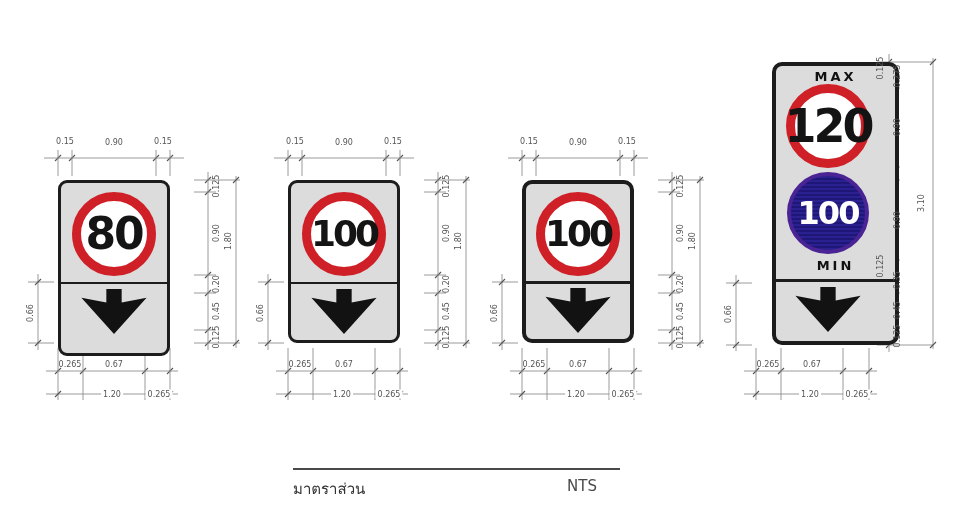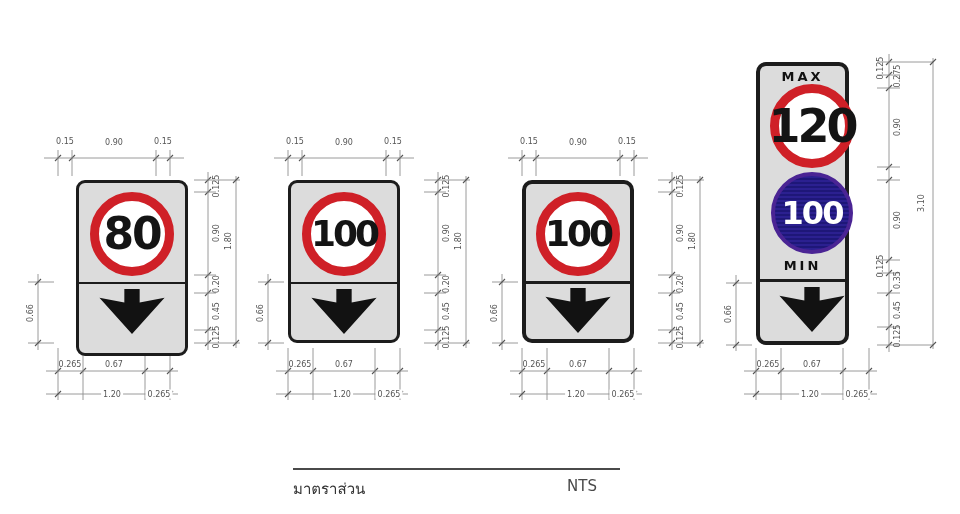--- a/index.html
+++ b/index.html
@@ -212,21 +212,21 @@
       <line x1="843" y1="348" x2="843" y2="400"></line>
       <line x1="840" y1="374" x2="846" y2="368" class="tick"></line>
       <line x1="869" y1="348" x2="869" y2="400"></line>
       <line x1="866" y1="374" x2="872" y2="368" class="tick"></line>
       <line x1="744" y1="371" x2="877" y2="371"></line>
       <line x1="744" y1="394" x2="877" y2="394"></line>
       <line x1="753" y1="397" x2="759" y2="391" class="tick"></line>
       <line x1="866" y1="397" x2="872" y2="391" class="tick"></line>
     </svg>
 
-  <div class="sign" style="left:76px;top:180px;width:112px;height:176px">
+  <div class="sign" style="left:58px;top:180px;width:112px;height:176px">
     <div class="circle" style="left:11px;top:9px;width:84px;height:84px">
       <span class="num n80">80</span>
     </div>
     <div class="divider" style="top:99px"></div>
     <svg class="arrow" style="left:17px;top:106px" width="72" height="46" viewBox="0 0 72 48">
         <polygon points="28,0 44,0 44,14 70,9 36,47 2,9 28,14"></polygon>
       </svg>
   </div>
   <span class="dl" style="left:65px;top:141px">0.15</span>
   <span class="dl" style="left:114px;top:142px">0.90</span>
@@ -284,21 +284,21 @@
   <span class="dv" style="left:680px;top:284px">0.20</span>
   <span class="dv" style="left:680px;top:311px">0.45</span>
   <span class="dv" style="left:680px;top:337px">0.125</span>
   <span class="dv" style="left:692px;top:241px">1.80</span>
   <span class="dv" style="left:494px;top:313px">0.66</span>
   <span class="dl" style="left:534px;top:364px">0.265</span>
   <span class="dl" style="left:578px;top:364px">0.67</span>
   <span class="dlb" style="left:576px;top:394px">1.20</span>
   <span class="dlb" style="left:623px;top:394px">0.265</span>
 
-  <div class="sign bthick" style="left:756px;top:62px;width:93px;height:283px">
+  <div class="sign bthick" style="left:772px;top:62px;width:127px;height:283px">
     <div class="maxmin" style="top:3px">MAX</div>
     <div class="circle" style="left:10px;top:18px;width:84px;height:84px">
       <span class="num n120">120</span>
     </div>
     <div class="circle blue" style="left:11px;top:106px;width:82px;height:82px">
       <span class="num n100b">100</span>
     </div>
     <div class="maxmin" style="top:192px">MIN</div>
     <div class="divider divthick" style="top:213px"></div>
     <svg class="arrow" style="left:16px;top:221px" width="72" height="46" viewBox="0 0 72 48">

